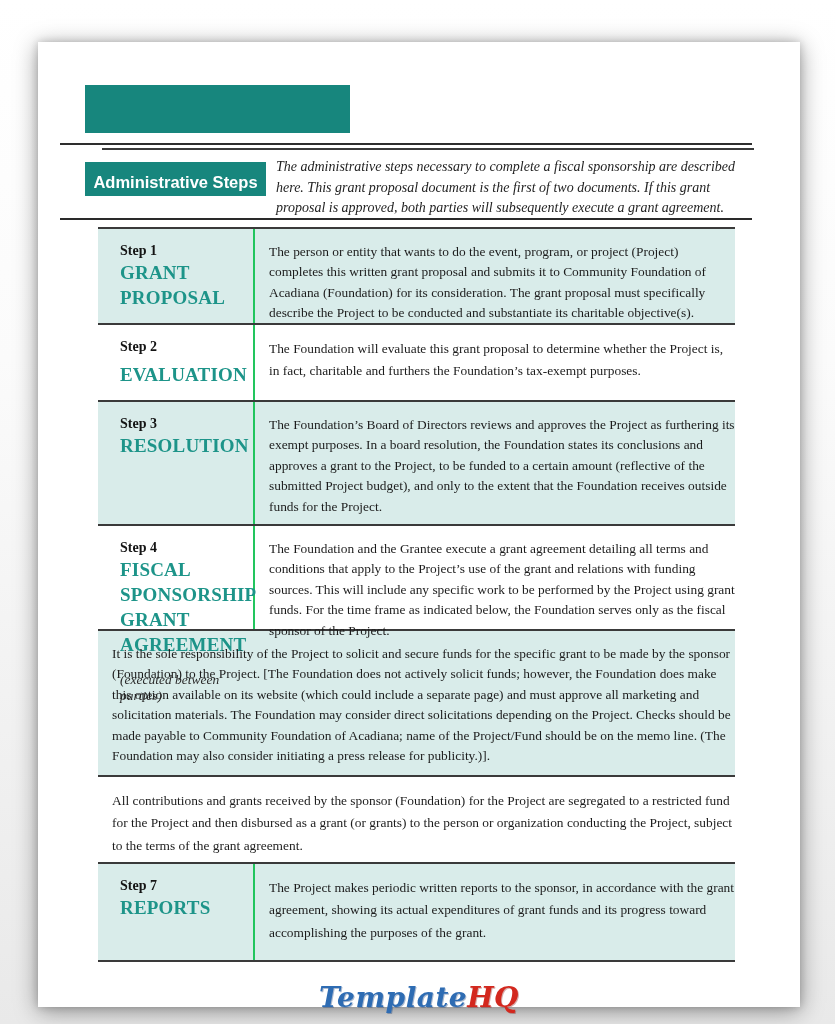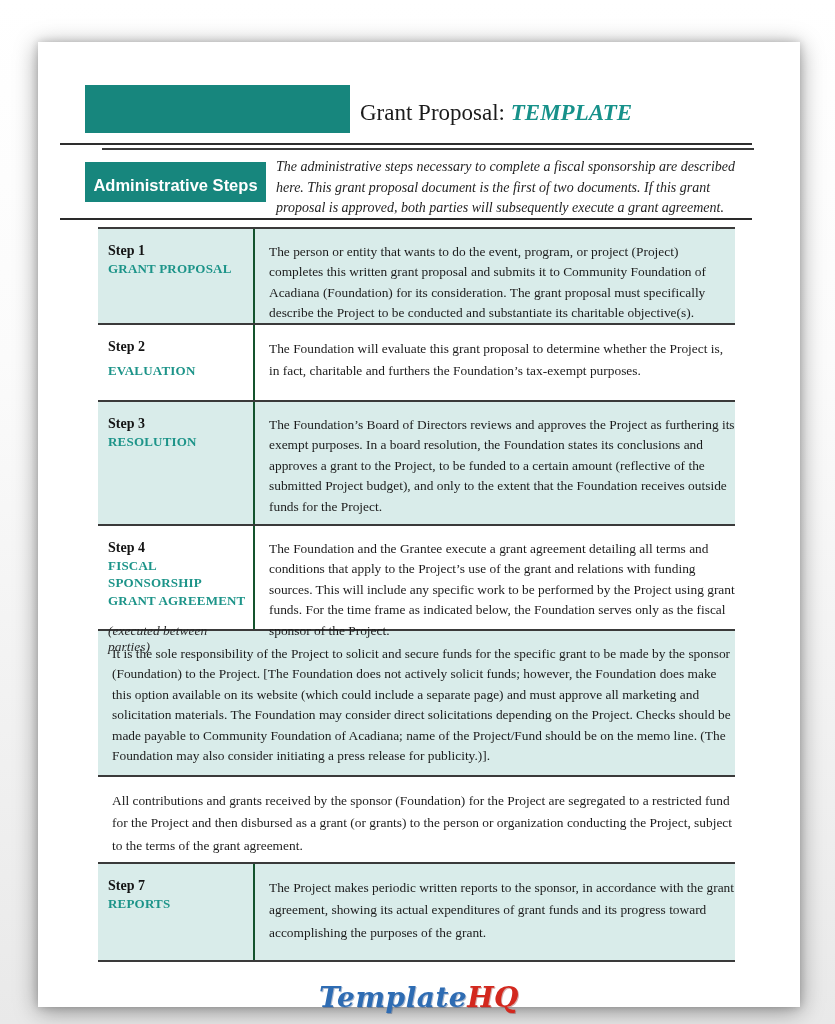--- a/index.html
+++ b/index.html
@@ -25,21 +25,21 @@
     position:absolute; left:322px; top:58px;
     font-size:23px; color:#1b1b1b; white-space:nowrap;
   }
   .doc-title .hl { color:#17918a; font-weight:bold; font-style:italic; }
   .rule { position:absolute; background:#2e2e2e; height:2px; }
   .rule1 { left:22px;  top:101px; width:692px; }
   .rule2 { left:64px;  top:106px; width:652px; height:2px; background:#3a3a3a; }
   .rule3 { left:22px;  top:176px; width:692px; background:#2a2a2a; }
   .admin-box {
     position:absolute; left:47px; top:120px;
-    width:181px; height:40px;
+    width:181px; height:34px;
     background:#17867d;
     display:flex; align-items:center; justify-content:center;text-align:center;
   }
   .admin-box span {
     font-family:"Liberation Sans", sans-serif;
     font-weight:bold; font-size:16.5px; color:#ffffff;
     padding-top:6px;
   }
   .admin-intro {
     position:absolute; left:238px; top:115px; width:486px;
@@ -47,26 +47,26 @@
     line-height:1.48;
   }
   .steps-table {
     position:absolute; left:60px; top:185px; width:637px;
     border-top:2px solid #3a3a3a;
   }
   .row { display:flex; border-bottom:2px solid #3a3a3a; }
   .row.tint { background:#d9ecea; }
   .cell-left {
     width:157px; flex:0 0 157px;
-    border-right:2px solid #14532d;
-    padding:13px 4px 0 10px;
+    border-right:2px solid #22c55e;
+    padding:13px 4px 0 22px;
   }
   .cell-right { flex:1; padding:13px 0 0 14px; }
   .step-no   { font-weight:bold; font-size:14px; color:#141414; line-height:1.3; }
-  .step-name { font-weight:bold; font-size:13px; color:#1d9489; line-height:1.32; letter-spacing:0.2px; }
+  .step-name { font-weight:bold; font-size:19px; color:#1d9489; line-height:1.32; letter-spacing:0.2px; }
   .step-note { font-style:italic; font-size:13.5px; color:#2a2a2a; margin-top:14px; }
   .step-desc { font-size:13.4px; color:#1c1c1c; line-height:1.52; }
   .r1 { height:96px; } .r2 { height:77px; } .r3 { height:124px; }
   .r4 { height:105px;font-family:Liberation Serif, serif; } .r5 { height:146px; } .r6 { height:87px; } .r7 { height:98px; }
   .row.r2 .step-name { margin-top:6px; }
   .row.r6 .step-desc, .row.r7 .step-desc, .row.r2 .step-desc { line-height:1.66; }
   .logo {
     position:absolute; left:0; top:903px; width:100%;
     text-align:center;
     font-family:"DejaVu Serif", serif;
@@ -76,23 +76,20 @@
   .logo .p1 { color:#2e6cb3; text-shadow:1px 1px 0 rgba(20,60,120,0.35); }
   .logo .p2 { color:#d3281e; text-shadow:1px 1px 0 rgba(140,20,15,0.35); }
 </style>
 </head>
 <body>
 
 <div class="page">
 
   <div class="teal-block"></div>
 
-  <div class="doc-title">
-    <span>Grant Proposal: </span><span class="hl">TEMPLATE</span>
-  </div>
 
   <div class="rule rule1"></div>
   <div class="rule rule2"></div>
 
   <div class="admin-box">
     <span>Administrative Steps</span>
   </div>
 
   <div class="admin-intro">The administrative steps necessary to complete a fiscal sponsorship are described here. This grant proposal document is the first of two documents. If this grant proposal is approved, both parties will subsequently execute a grant agreement.</div>
 

